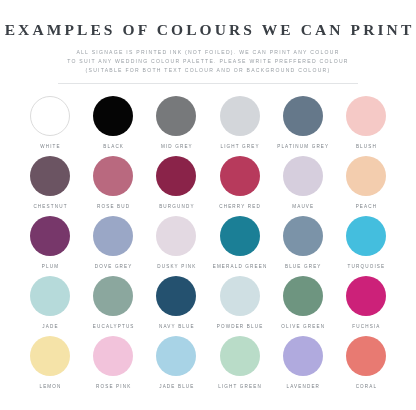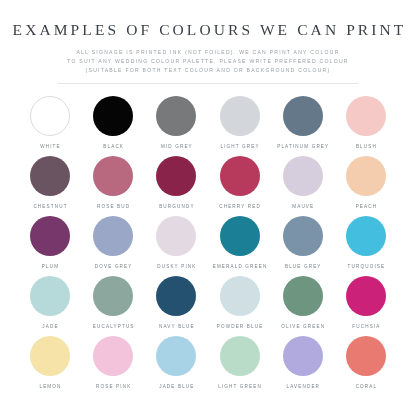--- a/index.html
+++ b/index.html
@@ -22,21 +22,21 @@
   }
 
   
   .header {
     padding-top: 21px;
     text-align: center;
   }
   .title {
     font-family: "Liberation Serif", serif;
     font-size: 15.5px;
-    font-weight: 400;
+    font-weight: 700;
     letter-spacing: 3.1px;
     color: #3a3f45;
     text-transform: uppercase;
     white-space: nowrap;
     margin: 0;
     padding-left: 3px;
   }
   .subtitle {
     margin: 9px auto 0 auto;
     width: 330px;

